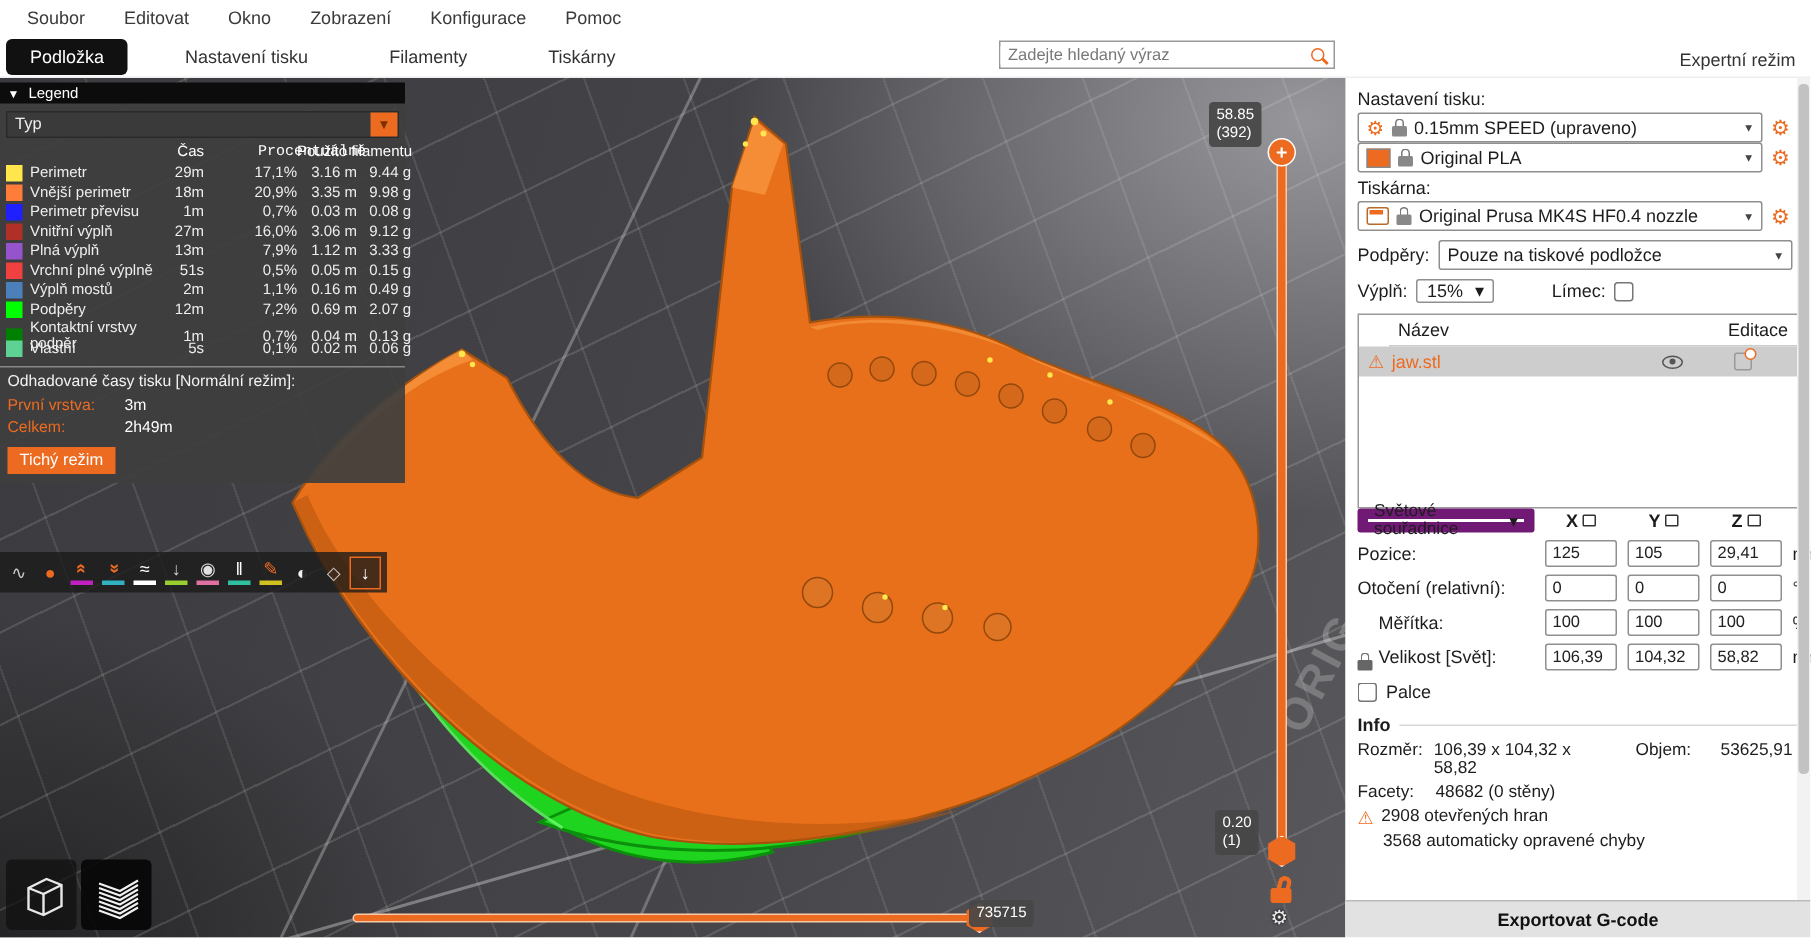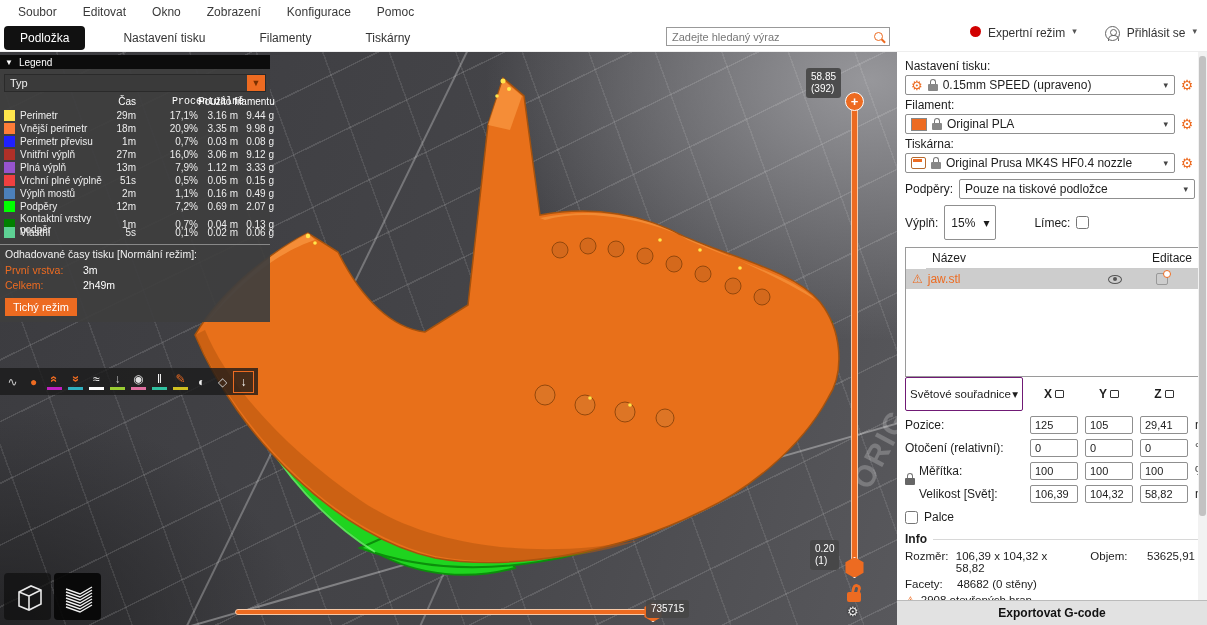--- a/index.html
+++ b/index.html
@@ -11,21 +11,21 @@
   #menubar .mi { cursor:default; }
   #appicon { position:absolute; left:0; top:0; width:9px; height:5px; background:#b43a1e; }
   #tabbar { position:absolute; left:0; top:24px; width:1207px; height:28px; background:#fff; display:flex; align-items:center; font-size:12px; color:#333; border-bottom:1px solid #eee; }
   .tab { padding:5px 16px; margin-right:22px; border-radius:4px; }
   .tab.active { background:#111; color:#fff; margin-left:4px; }
   #searchwrap { position:absolute; left:666px; top:27px; width:224px; height:19px; border:1px solid #999; background:#fff; display:flex; align-items:center; }
   #searchwrap input { border:none; outline:none; flex:1; font-size:11px; padding:0 5px; color:#444; font-family:"Liberation Sans",sans-serif; }
   #searchwrap input::placeholder { color:#777; }
   .magnifier { width:9px; height:9px; border:1.6px solid #ED6B21; border-radius:50%; position:relative; margin-right:6px; flex:none; }
   .magnifier:after { content:""; position:absolute; width:5px; height:1.6px; background:#ED6B21; transform:rotate(45deg); right:-4px; bottom:-2px; }
-  #modearea { position:absolute; right:10px; top:26px; height:20px; display:flex; align-items:flex-start; gap:7px; font-size:12px; color:#333; }
+  #modearea { position:absolute; right:10px; top:26px; height:20px; display:flex; align-items:center; gap:7px; font-size:12px; color:#333;flex-direction:column; }
   .reddot { width:11px; height:11px; border-radius:50%; background:#d10000; }
   .chev { font-size:9px; color:#555; }
   .avatar { width:15px; height:15px; border:1.4px solid #666; border-radius:50%; position:relative; }
   .avatar:before { content:""; position:absolute; left:4px; top:2px; width:5px; height:5px; border-radius:50%; border:1.2px solid #666; }
   .avatar:after { content:""; position:absolute; left:2px; top:8px; width:9px; height:5px; border-radius:5px 5px 0 0; border:1.2px solid #666; border-bottom:none; }
 
   
   #viewport { position:absolute; left:0; top:52px; width:897px; height:573px;
     background:
       repeating-linear-gradient(154deg, transparent 0 54px, rgba(255,255,255,.12) 54px 55.5px),
@@ -98,21 +98,21 @@
   .combo .dda { font-size:9px; color:#444; }
   .gearbtn { color:#ED6B21; font-size:14px; width:16px; text-align:center; }
   .gear-or { color:#ED6B21; font-size:13px; }
   .lock { position:relative; width:10px; height:12px; flex:none; }
   .lock .b { position:absolute; left:0; bottom:0; width:10px; height:7px; background:#8a4bd0; border-radius:1px; background:#7a52c8; }
   .lock .s { position:absolute; left:2px; top:0; width:6px; height:6px; border:1.6px solid #777; border-bottom:none; border-radius:4px 4px 0 0; }
   .swatch { width:16px; height:13px; background:#ED6B21; border:1px solid #888; flex:none; }
   .printer-ic { width:15px; height:12px; border:1.4px solid #b66a2e; border-radius:2px; position:relative; flex:none; background:#fff; }
   .printer-ic:after { content:""; position:absolute; left:1px; top:1px; width:9px; height:3px; background:#ED6B21; }
   .smallrow { display:flex; align-items:center; gap:6px; margin-top:6px; }
-  .smallcombo { height:35px; border:1px solid #8f8f8f; border-radius:2px; display:flex; align-items:center; gap:8px; padding:0 6px; font-size:12px; }
+  .smallcombo { height:16px; border:1px solid #8f8f8f; border-radius:2px; display:flex; align-items:center; gap:8px; padding:0 6px; font-size:12px; }
   input[type=checkbox] { width:13px; height:13px; accent-color:#ED6B21; }
 
   #objlist { margin:7px 8px 0 8px; border:1px solid #9a9a9a; height:130px; background:#fff; }
   #objlist-header { display:flex; font-size:12px; padding:3px 6px; border-bottom:1px solid #ccc;margin-left:20px; }
   #objlist-header .n { flex:1; }
   #obj-row { display:flex; align-items:center; background:#cdcdcd; padding:3px 6px; font-size:12px; }
   #obj-row .name { flex:1; color:#ED6B21; display:flex; gap:5px; align-items:center; }
   .warn { color:#ED6B21; font-size:12px; }
   .eye { width:14px; height:9px; border:1.4px solid #555; border-radius:50%; position:relative; margin-right:34px; }
   .eye:after { content:""; position:absolute; left:4px; top:1.5px; width:4px; height:4px; background:#555; border-radius:50%; }
@@ -121,21 +121,21 @@
 
   .groupline { display:flex; align-items:center; gap:6px; margin:8px 8px 4px 8px; }
   .groupline .gt { font-weight:bold; font-size:12px; white-space:nowrap; }
   .groupline .hr { flex:1; height:1px; background:#d8d8d8; }
 
   #manip { padding:0 12px 0 8px; position:relative; }
   #manip-grid { display:grid; grid-template-columns:118px 48px 48px 48px 26px; column-gap:7px; row-gap:5px; align-items:center; font-size:12px; }
   #manip-grid .axh { text-align:center; font-weight:bold; display:flex; align-items:center; justify-content:center; gap:3px; }
   .axbox { width:9px; height:8px; border:1.3px solid #333; border-radius:1px; display:inline-block; }
   #manip-grid input[type=text] { width:48px; height:18px; border:1px solid #8f8f8f; border-radius:2px; font-size:11px; padding:0 4px; font-family:"Liberation Sans",sans-serif; color:#222; }
-  .coords-dd { width:118px; height:34px; border:1px solid #701a75; border-radius:2px; display:flex; align-items:center; font-size:11.5px; padding:0 4px; }
+  .coords-dd { width:118px; height:16px; border:7px solid #701a75; border-radius:2px; display:flex; align-items:center; font-size:11.5px; padding:0 4px; }
   .coords-dd .txt { flex:1; }
   .scale-lock { position:absolute; left:8px; top:96px; }
   .indent { padding-left:14px; }
   #palce-row { margin:7px 0 0 0; display:flex; align-items:center; gap:6px; font-size:12px; }
 
   #infosec .irow { display:flex; font-size:11.5px; margin:4px 0; }
   #infosec .k { width:52px; }
   #infosec .k2 { width:58px; margin-left:14px; }
   #infosec .warnline { display:flex; gap:5px; font-size:11.5px; margin:3px 0 0 0; }
   #infosec .warnline.second { padding-left:17px; }
@@ -452,21 +452,20 @@
           <span class="lock">
               <span class="s"></span>
               <span class="b" style="background:#888"></span>
             </span>
           <span class="txt">0.15mm SPEED (upraveno)</span>
           <span class="dda">▾</span>
         </div>
         <span class="gearbtn">⚙</span>
       </div>
 
-      <div class="sec-label">Filament:</div>
       <div class="comborow">
         <div class="combo">
           <span class="swatch"></span>
           <span class="lock">
               <span class="s"></span>
               <span class="b" style="background:#888"></span>
             </span>
           <span class="txt">Original PLA</span>
           <span class="dda">▾</span>
         </div>

